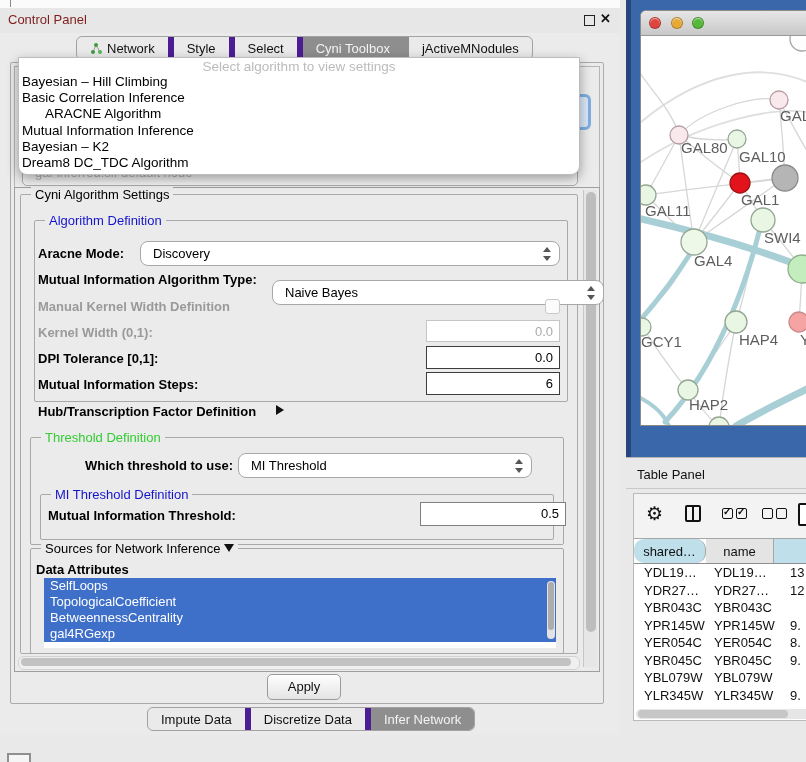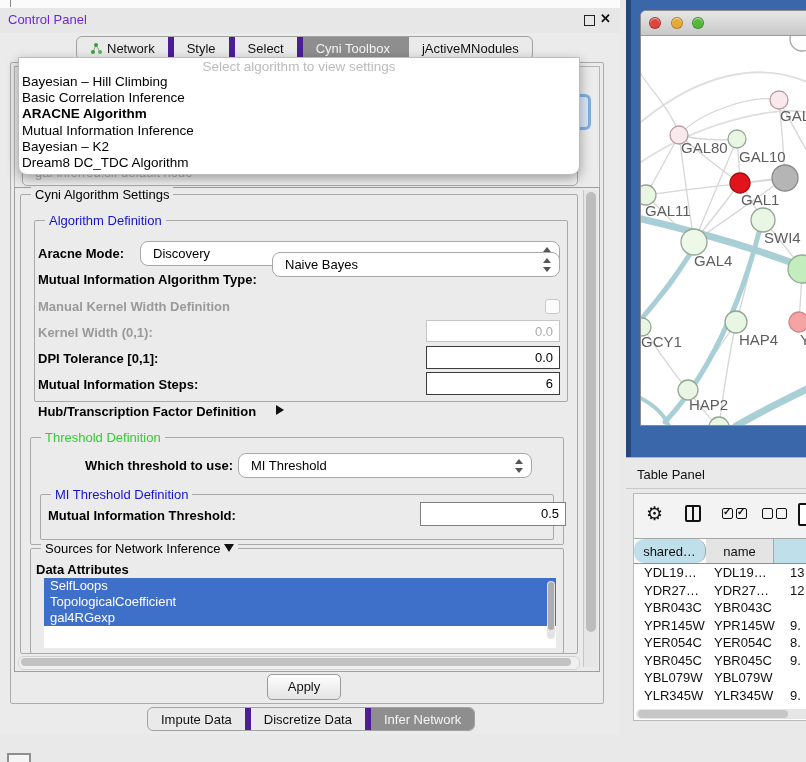--- a/index.html
+++ b/index.html
@@ -5,40 +5,40 @@
   html,body{margin:0;padding:0;}
   body{font-family:"Liberation Sans",sans-serif;background:#E9E9E9;}
   #screen{position:relative;width:806px;height:762px;overflow:hidden;background:#E9E9E9;}
   .abs{position:absolute;}
 
   
   #topstrip{left:0;top:0;width:620px;height:8px;background:#FBFBFB;border-bottom:1px solid #D6D6D6;}
   #topstrip .tick{position:absolute;left:10px;top:0;width:1px;height:7px;background:#8A8A8A;}
   #cp{left:0;top:8px;width:620px;height:727px;background:#EBEBEB;}
   #cp-titlebar{left:0;top:0;width:620px;height:25px;background:#E7E7E7;}
-  #cp-title{left:8px;top:4px;font-size:13px;color:#6d28d9;}
+  #cp-title{left:8px;top:4px;font-size:13px;color:#7f1d1d;}
   .float-ico{left:584px;top:7px;width:9px;height:9px;border:1.5px solid #222;background:transparent;}
   .close-ico{left:600px;top:3px;font-size:13px;font-weight:bold;color:#111;}
 
   .tabstrip{display:flex;align-items:stretch;border:1px solid #A2A2A2;border-radius:6px;overflow:hidden;background:#EAEAEA;height:22px;}
   .tab{display:flex;align-items:center;gap:5px;padding:0 13px;font-size:13px;color:#111;border-right:6px solid #4c1d95;white-space:nowrap;}
   .tab:last-child{border-right:none;}
   .tab.sel{background:#8E8E8E;color:#F4F4F4;border-right-color:#8E8E8E;}
 
   #outer-frame{left:10px;top:54px;width:592px;height:640px;border:1px solid #ABABAB;border-radius:2px;}
   #top-subpanel{left:14px;top:58px;width:584px;height:120px;border:1px solid #B5B5B5;}
   #bg-combo{left:22px;top:152px;width:554px;height:24px;border:1px solid #ABABAB;border-radius:5px;background:#F2F2F2;}
   #bg-combo span{position:absolute;left:12px;top:4px;font-size:13px;color:#AFAFAF;white-space:nowrap;}
   #focus-frag{left:563px;top:86px;width:22px;height:30px;border:3px solid #7FAEE0;border-radius:6px;background:#D9E7F8;}
 
   
   #algo-dd{left:18px;top:49px;width:560px;background:#FFFFFF;border:1px solid #BDBDBD;border-radius:0 0 9px 9px;box-shadow:0 4px 12px rgba(0,0,0,0.35);z-index:50;padding-bottom:3px;}
   #algo-ph{font-size:13.5px;color:#BBBBBB;text-align:center;padding:1px 0 0 0;height:15px;}
   .dd-item{font-size:13.5px;color:#000;line-height:16.2px;padding-left:3px;white-space:nowrap;}
-  .dd-item.bold{font-weight:bold;}
+  .dd-item.bold{font-weight:normal;margin-left:23px;}
 
   
   #scrollpane{left:14px;top:179px;width:584px;height:483px;border:1px solid #9E9E9E;background:#EBEBEB;}
   .vsb{left:583px;top:182px;width:13px;height:477px;background:#E6E6E6;border-left:1px solid #C6C6C6;}
   .vsb .thumb{position:absolute;left:1.5px;top:2px;width:10px;height:440px;background:#BDBDBD;border-radius:6px;}
   .hsb{left:18px;top:648px;width:560px;height:12px;background:#F0F0F0;border:1px solid #D2D2D2;border-radius:6px;}
   .hsb .thumb{position:absolute;left:2px;top:1px;width:550px;height:8px;background:#C2C2C2;border-radius:5px;}
 
   .group{border:1px solid #A9A9A9;border-radius:2px;}
   .gtitle{position:absolute;top:-8px;left:10px;background:#EBEBEB;padding:0 4px;font-size:13px;white-space:nowrap;}
@@ -170,21 +170,21 @@
 
     <div class="abs group" style="left:34px;top:212px;width:532px;height:180px;">
       <span class="gtitle blue">Algorithm Definition</span>
     </div>
     <div class="abs lbl" style="left:38px;top:238px;">Aracne Mode:</div>
     <div class="abs combo" style="left:140px;top:233px;width:418px;">
       <span class="ctext">Discovery</span>
         <span class="stepper"></span>
     </div>
     <div class="abs lbl" style="left:38px;top:264px;">Mutual Information Algorithm Type:</div>
-    <div class="abs combo" style="left:272px;top:244px;width:286px;">
+    <div class="abs combo" style="left:272px;top:272px;width:286px;padding-left:44px;">
       <span class="ctext">Naive Bayes</span>
         <span class="stepper"></span>
     </div>
     <div class="abs lbl dis" style="left:38px;top:291px;">Manual Kernel Width Definition</div>
     <div class="abs checkbox" style="left:545px;top:291px;"></div>
     <div class="abs lbl dis" style="left:38px;top:317px;">Kernel Width (0,1):</div>
     <div class="abs tinput" style="left:426px;top:312px;width:134px;height:22px;border:1px solid #C5C5C5;color:#ABABAB;">0.0</div>
     <div class="abs lbl" style="left:38px;top:343px;">DPI Tolerance [0,1]:</div>
     <div class="abs tinput" style="left:426px;top:338px;width:134px;height:23px;border:1.5px solid #3C3C3C;color:#000;">0.0</div>
     <div class="abs lbl" style="left:38px;top:369px;">Mutual Information Steps:</div>
@@ -208,20 +208,21 @@
     <div class="abs tinput" style="left:420px;top:494px;width:146px;height:24px;border:1px solid #808080;color:#000;">0.5</div>
 
     <div class="abs group" style="left:30px;top:540px;width:532px;height:104px;">
       <span class="gtitle"><span>Sources for Network Inference</span> <span class="tri-down" style="vertical-align:1px;"></span></span>
     </div>
     <div class="abs lbl" style="left:36px;top:554px;">Data Attributes</div>
     <div class="abs" id="attr-list">
       <div id="attr-items">
           <div class="attr-item">SelfLoops</div>
           <div class="attr-item">TopologicalCoefficient</div>
+          <div class="attr-item">BetweennessCentrality</div>
           <div class="attr-item">gal4RGexp</div>
         </div>
       <div id="attr-vsb">
           <div class="thumb"></div>
         </div>
     </div>
 
     <div class="abs" id="apply-btn">Apply</div>
 
     <div class="abs tabstrip" style="left:147px;top:699px;" id="bottom-tabs">

